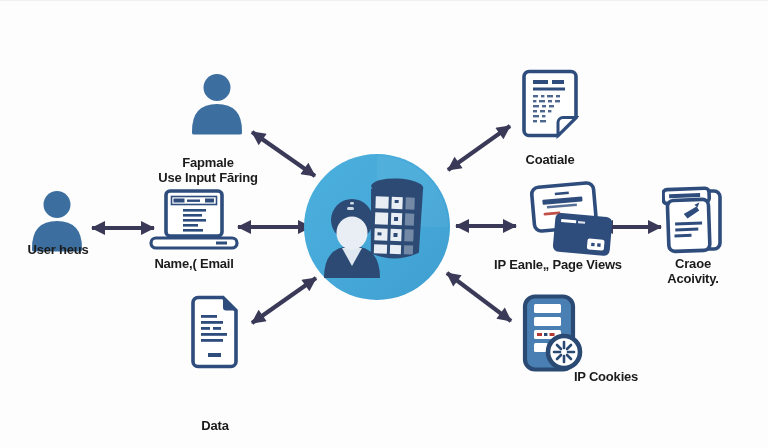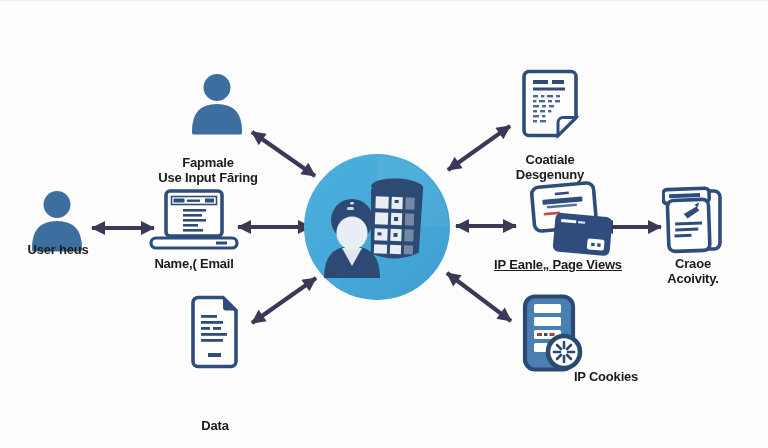--- a/index.html
+++ b/index.html
@@ -165,21 +165,20 @@
           <rect x="27" y="41" width="3.4" height="2.4"></rect>
         <rect x="12" y="46" width="6" height="2.4"></rect>
           <rect x="21" y="46" width="3.4" height="2.4"></rect>
         <rect x="12" y="51" width="4" height="2.4"></rect>
           <rect x="19" y="51" width="6" height="2.4"></rect>
       </g>
     </svg>
   </div>
   <div class="lbl" style="left:498px;top:152px;width:104px;">
     <div>Coatiale</div>
-    <div>Desgenuny</div>
   </div>
 
   <div class="node" style="left:528px;top:178px;">
     <svg width="88" height="78" viewBox="0 0 88 78">
       <g transform="rotate(-5 36 28)">
         <rect x="5" y="6" width="62" height="44" rx="7" fill="#ffffff" stroke="#2e4d7c" stroke-width="3.6"></rect>
         <rect x="28" y="13" width="14" height="2.6" fill="#2e4d7c"></rect>
         <rect x="15" y="19" width="40" height="5" rx="1" fill="#2e4d7c"></rect>
         <rect x="19" y="25.5" width="30" height="2.6" fill="#2e4d7c" opacity="0.8"></rect>
         <rect x="15" y="32" width="17" height="2.8" rx="1.4" fill="#c05048"></rect>
@@ -187,21 +186,21 @@
       <g transform="rotate(5 56 56)">
         <rect x="26" y="36" width="57" height="39" rx="6" fill="#2e4d7d"></rect>
         <rect x="32" y="42" width="15" height="3" fill="#ffffff"></rect>
         <rect x="49" y="42.6" width="7" height="2.2" fill="#ffffff" opacity="0.85"></rect>
         <rect x="60" y="59" width="17" height="11" rx="2" fill="#ffffff"></rect>
         <rect x="64" y="63" width="3.4" height="3.4" fill="#2e4d7d"></rect>
         <rect x="70" y="63" width="3.4" height="3.4" fill="#2e4d7d"></rect>
       </g>
     </svg>
   </div>
-  <div class="lbl" style="left:494px;top:257px;width:128px;text-decoration:underline;">IP Eanle„ Page Views</div>
+  <div class="lbl" style="left:494px;top:257px;width:128px;">IP Eanle„ Page Views</div>
 
   <div class="node" style="left:662px;top:182px;">
     <svg width="62" height="78" viewBox="0 0 62 78">
       <path d="M24 8 h28 a6 6 0 0 1 6 6 v46 a6 6 0 0 1 -6 6 h-28 z" fill="#ffffff" stroke="#2e4d7c" stroke-width="3.6"></path>
       <g transform="rotate(-2 24 38)">
         <rect x="2" y="6" width="46" height="14" rx="4" fill="#ffffff" stroke="#2e4d7c" stroke-width="3.6"></rect>
         <rect x="8" y="10.6" width="31" height="4" fill="#2e4d7c"></rect>
         <rect x="6" y="17" width="41" height="51" rx="6" fill="#ffffff" stroke="#2e4d7c" stroke-width="3.6"></rect>
         <path d="M22 31 l13 -7 l2.6 4 l-12 7.5 z" fill="#2e4d7c"></path>
         <path d="M33 22 l5 -2 l-2 5 z" fill="#2e4d7c"></path>

